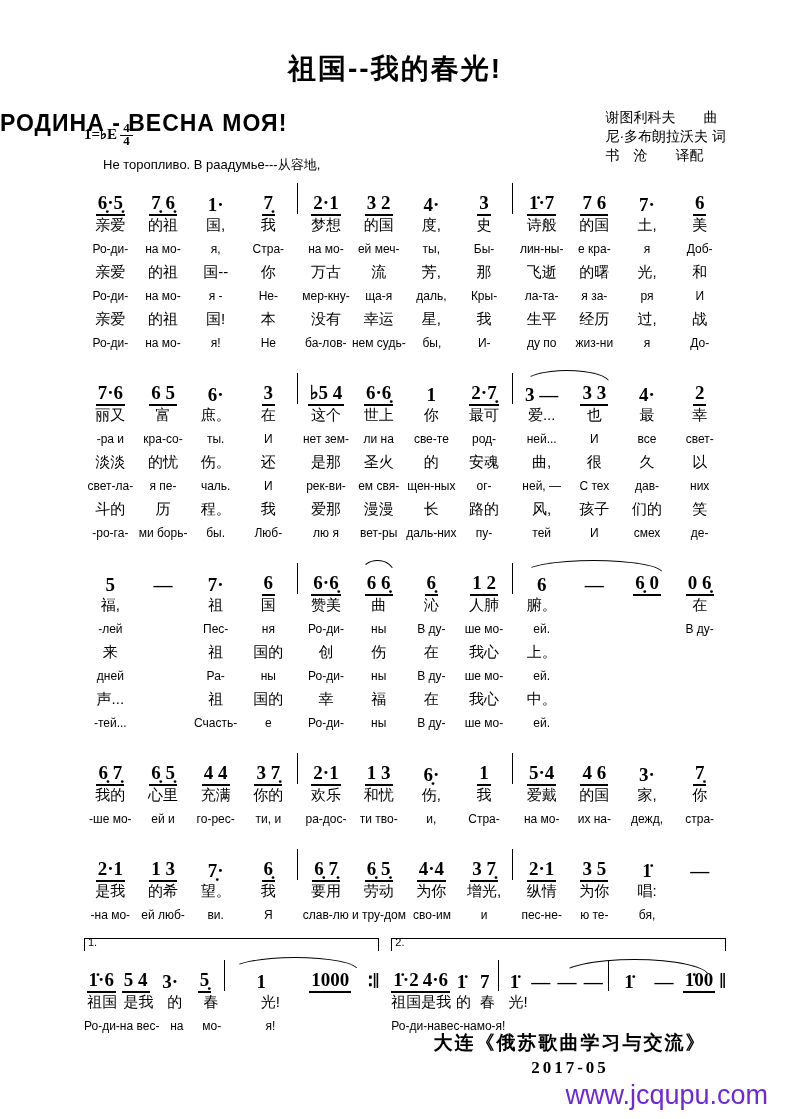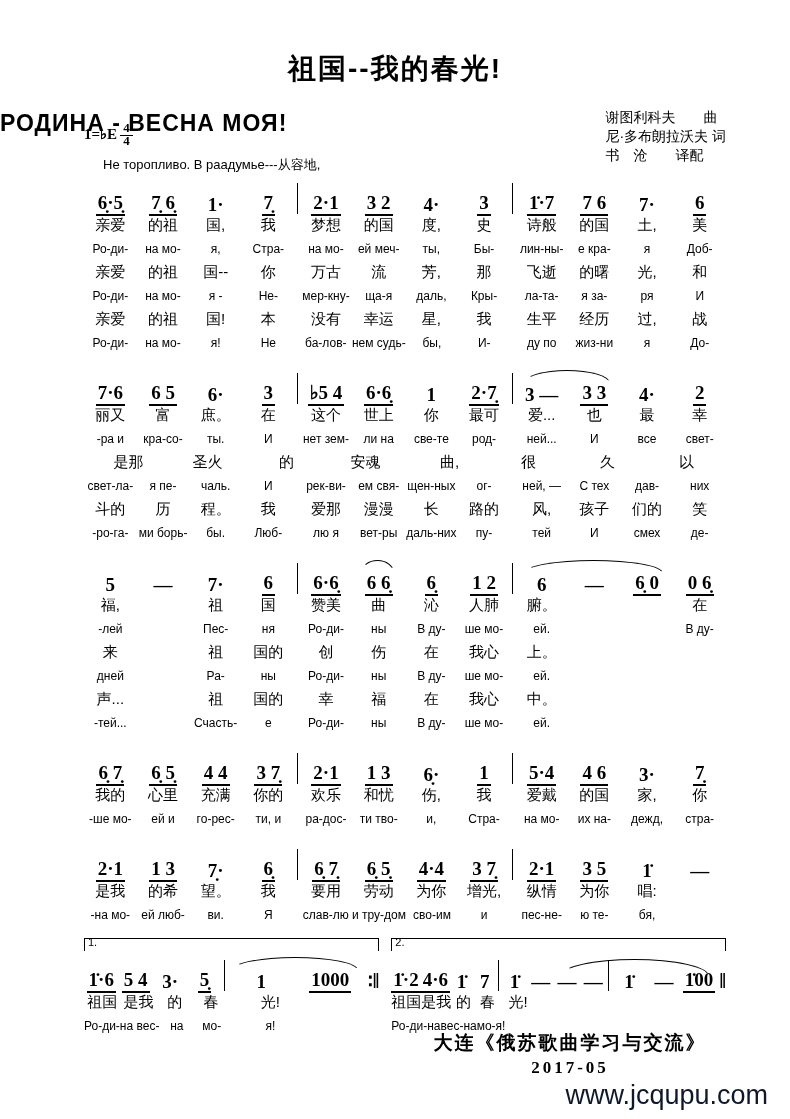--- a/index.html
+++ b/index.html
@@ -46,21 +46,21 @@
     border-right:1.3px solid #000;position:relative;margin-bottom:2px;}
   .volta span{position:absolute;left:3px;top:-3px;font-size:11px;}
   .bigslur{position:absolute;top:21px;right:5%;width:44%;height:15px;
     border:1.5px solid transparent;border-top:1.5px solid #000;
     border-radius:50% 50% 0 0/100% 100% 0 0;}
   .footer{position:absolute;left:392px;top:1030px;width:356px;text-align:center;
     font-family:"Liberation Serif",serif;font-weight:bold;}
   .footer .f1{font-size:19px;letter-spacing:2px;}
   .footer .f2{font-size:17px;letter-spacing:3px;margin-top:2px;}
   .footer .f3{font-size:19px;letter-spacing:4px;margin-top:2px;}
-  .watermark{position:absolute;right:22px;top:1080px;font-size:27px;color:#0f172a;}
+  .watermark{position:absolute;right:22px;top:1080px;font-size:27px;color:#6d28d9;}
 </style>
 </head>
 <body>
 
 <div class="title-zh">祖国--我的春光!</div>
 <div class="title-ru">РОДИНА - ВЕСНА МОЯ!</div>
 
 <div class="keytime">
   <span>1=♭E</span>
   <span class="frac">
@@ -296,20 +296,26 @@
         </div>
         <div class="bar sp"></div>
         <div class="lmeasure">
           <span class="lc">ней...</span>
           <span class="lc">И</span>
           <span class="lc">все</span>
           <span class="lc">свет-</span>
         </div>
       </div>
       <div class="lyr zh">
+        <div class="lmeasure">
+          <span class="lc">淡淡</span>
+          <span class="lc">的忧</span>
+          <span class="lc">伤。</span>
+          <span class="lc">还</span>
+        </div>
         <div class="bar sp"></div>
         <div class="lmeasure">
           <span class="lc">是那</span>
           <span class="lc">圣火</span>
           <span class="lc">的</span>
           <span class="lc">安魂</span>
         </div>
         <div class="bar sp"></div>
         <div class="lmeasure">
           <span class="lc">曲,</span>

